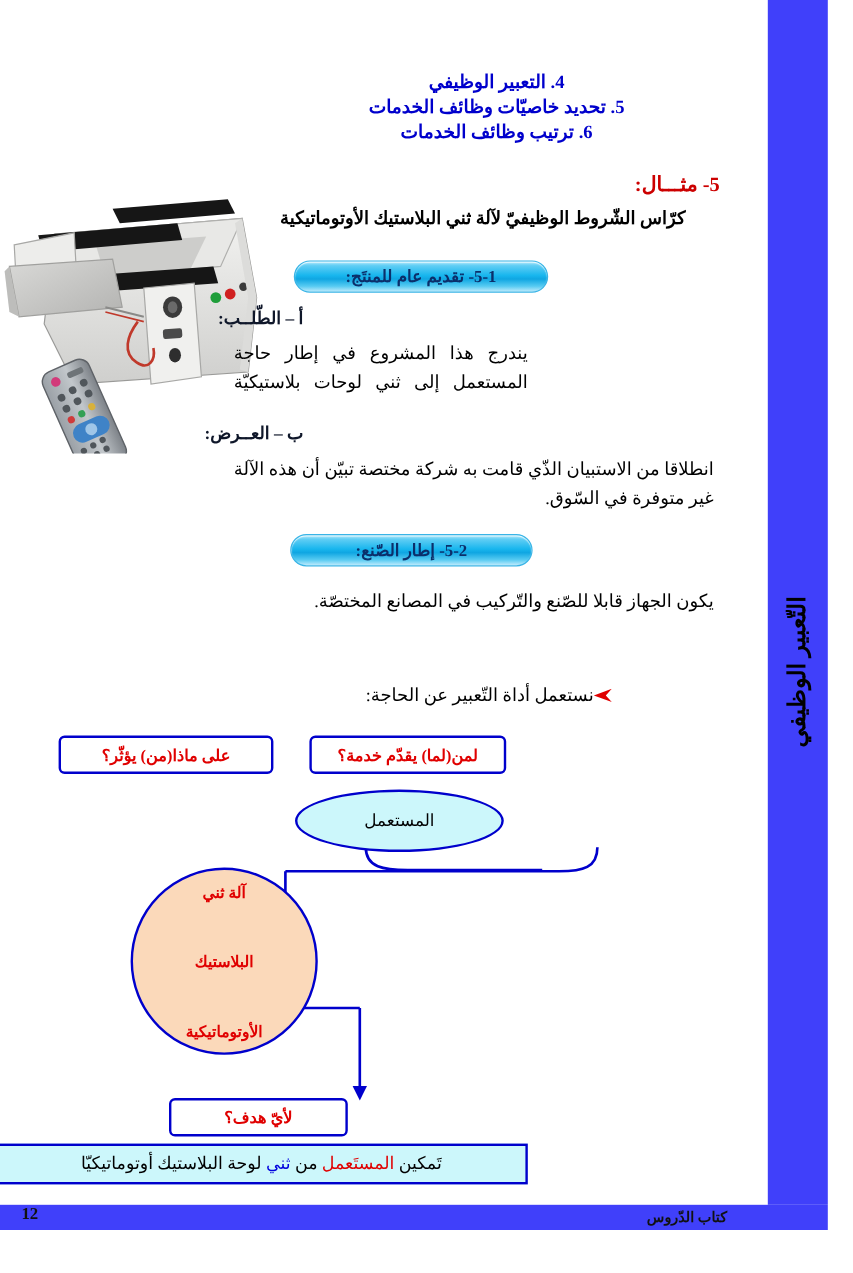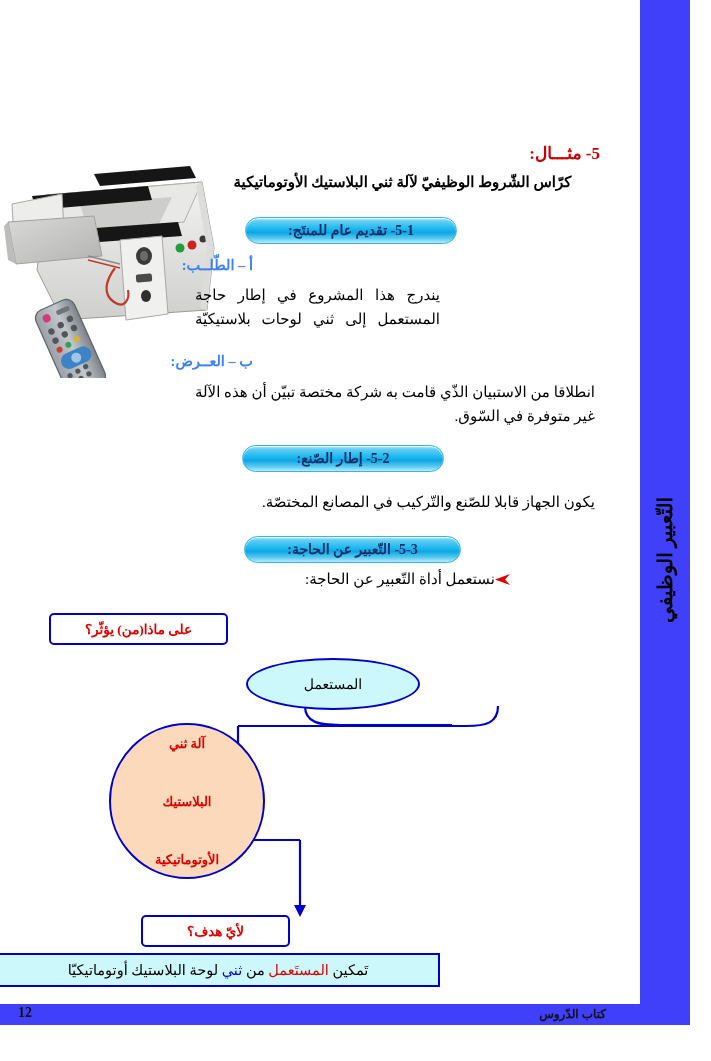--- a/index.html
+++ b/index.html
@@ -111,21 +111,21 @@
     direction: rtl;
     white-space: nowrap;
   }
   .pill-1 { top: 217px; right: 183px; width: 210px; }
   .pill-2 { top: 445px; right: 196px; width: 200px; }
   .pill-3 { top: 536px; right: 179px; width: 215px; }
 
   
   .sub-head {
     position: absolute;
-    color: #3b82f6;
+    color: #0f172a;
     font-weight: bold;
     font-size: 14.5px;
     direction: rtl;
     white-space: nowrap;
   }
   .sub-a { top: 257px; right: 387px; }
   .sub-b { top: 353px; right: 387px; }
 
   
   .para {
@@ -293,20 +293,25 @@
 </head>
 <body>
 
 <div class="page">
 
   <div class="side-tab"></div>
   <div class="side-tab-label">التّعبير الوظيفي</div>
 
   <div class="content">
 
+    <div class="toplist">
+      <div>4. التعبير الوظيفي</div>
+      <div>5. تحديد خاصيّات وظائف الخدمات</div>
+      <div>6. ترتيب وظائف الخدمات</div>
+    </div>
 
     <div class="example-head">5- مثـــال:</div>
 
     <div class="statement">كرّاس الشّروط الوظيفيّ لآلة ثني البلاستيك الأوتوماتيكية</div>
 
     <div class="photo">
       <svg width="218" height="218" viewBox="0 0 218 218" aria-hidden="true">
         <defs>
           <linearGradient id="bodyG" x1="0" y1="0" x2="0" y2="1">
             <stop offset="0%" stop-color="#f2f2f0"></stop>
@@ -381,21 +386,20 @@
 
     <div class="pill pill-1">5-1- تقديم عام للمنتَج:</div>
     <div class="sub-head sub-a">أ – الطّلــب:</div>
     <div class="para para-a">يندرج هذا المشروع في إطار حاجة المستعمل إلى ثني لوحات بلاستيكيّة</div>
     <div class="sub-head sub-b">ب – العــرض:</div>
     <div class="para para-b">انطلاقا من الاستبيان الذّي قامت به شركة مختصة تبيّن أن هذه الآلة غير متوفرة في السّوق.</div>
 
     <div class="pill pill-2">5-2- إطار الصّنع:</div>
     <div class="para para-c">يكون الجهاز قابلا للصّنع والتّركيب في المصانع المختصّة.</div>
 
-    <div class="pill pill-3">5-3- التّعبير عن الحاجة:</div>
     <div class="bullet-line">
       <span class="bullet-arrow">
         <svg width="16" height="11" viewBox="0 0 16 11" aria-hidden="true">
           <polygon points="0,5.5 15,0 10,5.5 15,11" fill="#e00000"></polygon>
         </svg>
       </span><span>نستعمل أداة التّعبير عن الحاجة:</span>
     </div>
 
     <div class="diagram">
 
@@ -404,20 +408,21 @@
         <path d="M305,101 C305,118 320,120 340,120 L452,120" fill="none" stroke="#0000cc" stroke-width="2.2"></path>
 
         <path d="M498,101 C498,118 486,121 466,121 L238,121" fill="none" stroke="#0000cc" stroke-width="2.2"></path>
 
         <path d="M238,121 L238,235 L300,235" fill="none" stroke="#0000cc" stroke-width="2.2"></path>
 
         <path d="M300,235 L300,300" fill="none" stroke="#0000cc" stroke-width="2.2"></path>
         <polygon points="294,300 306,300 300,312" fill="#0000cc"></polygon>
       </svg>
 
+      <div class="qbox qbox-right">لمن(لما) يقدّم خدمة؟</div>
       <div class="qbox qbox-left">على ماذا(من) يؤثّر؟</div>
 
       <div class="ellipse ell-user">المستعمل</div>
 
       <div class="circle">
         <span>آلة ثني</span>
         <span>البلاستيك</span>
         <span>الأوتوماتيكية</span>
       </div>
 

